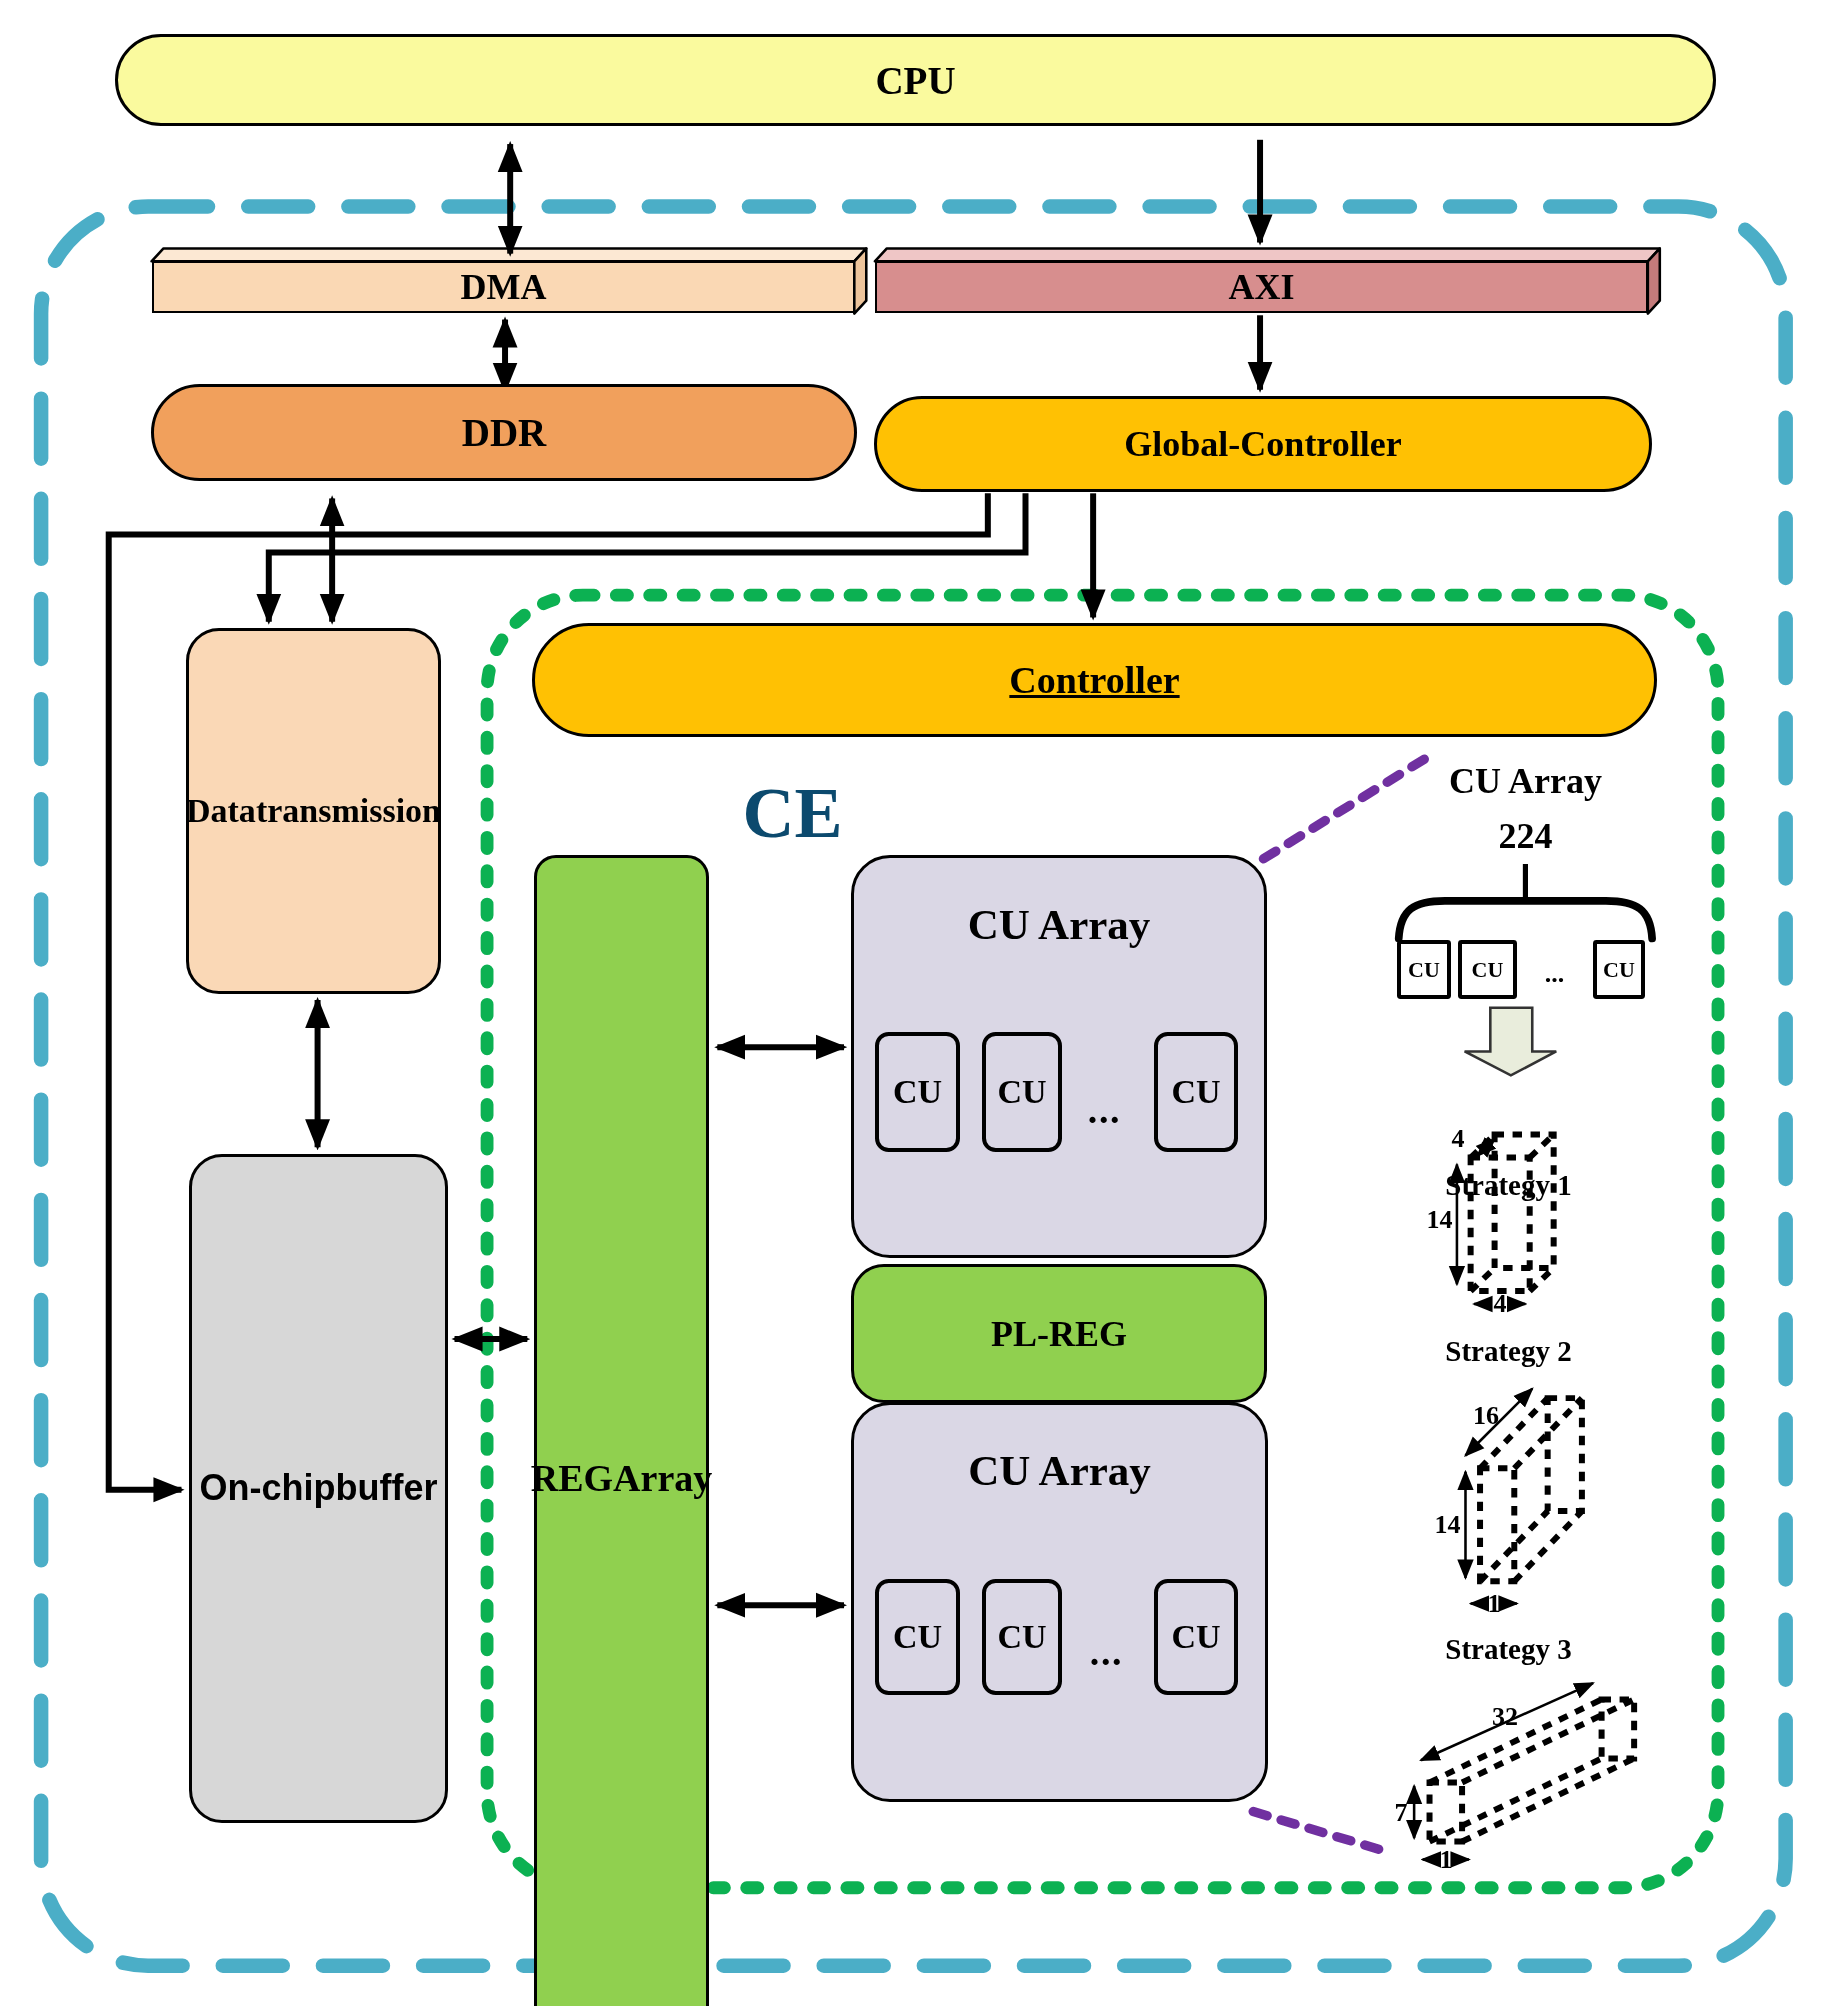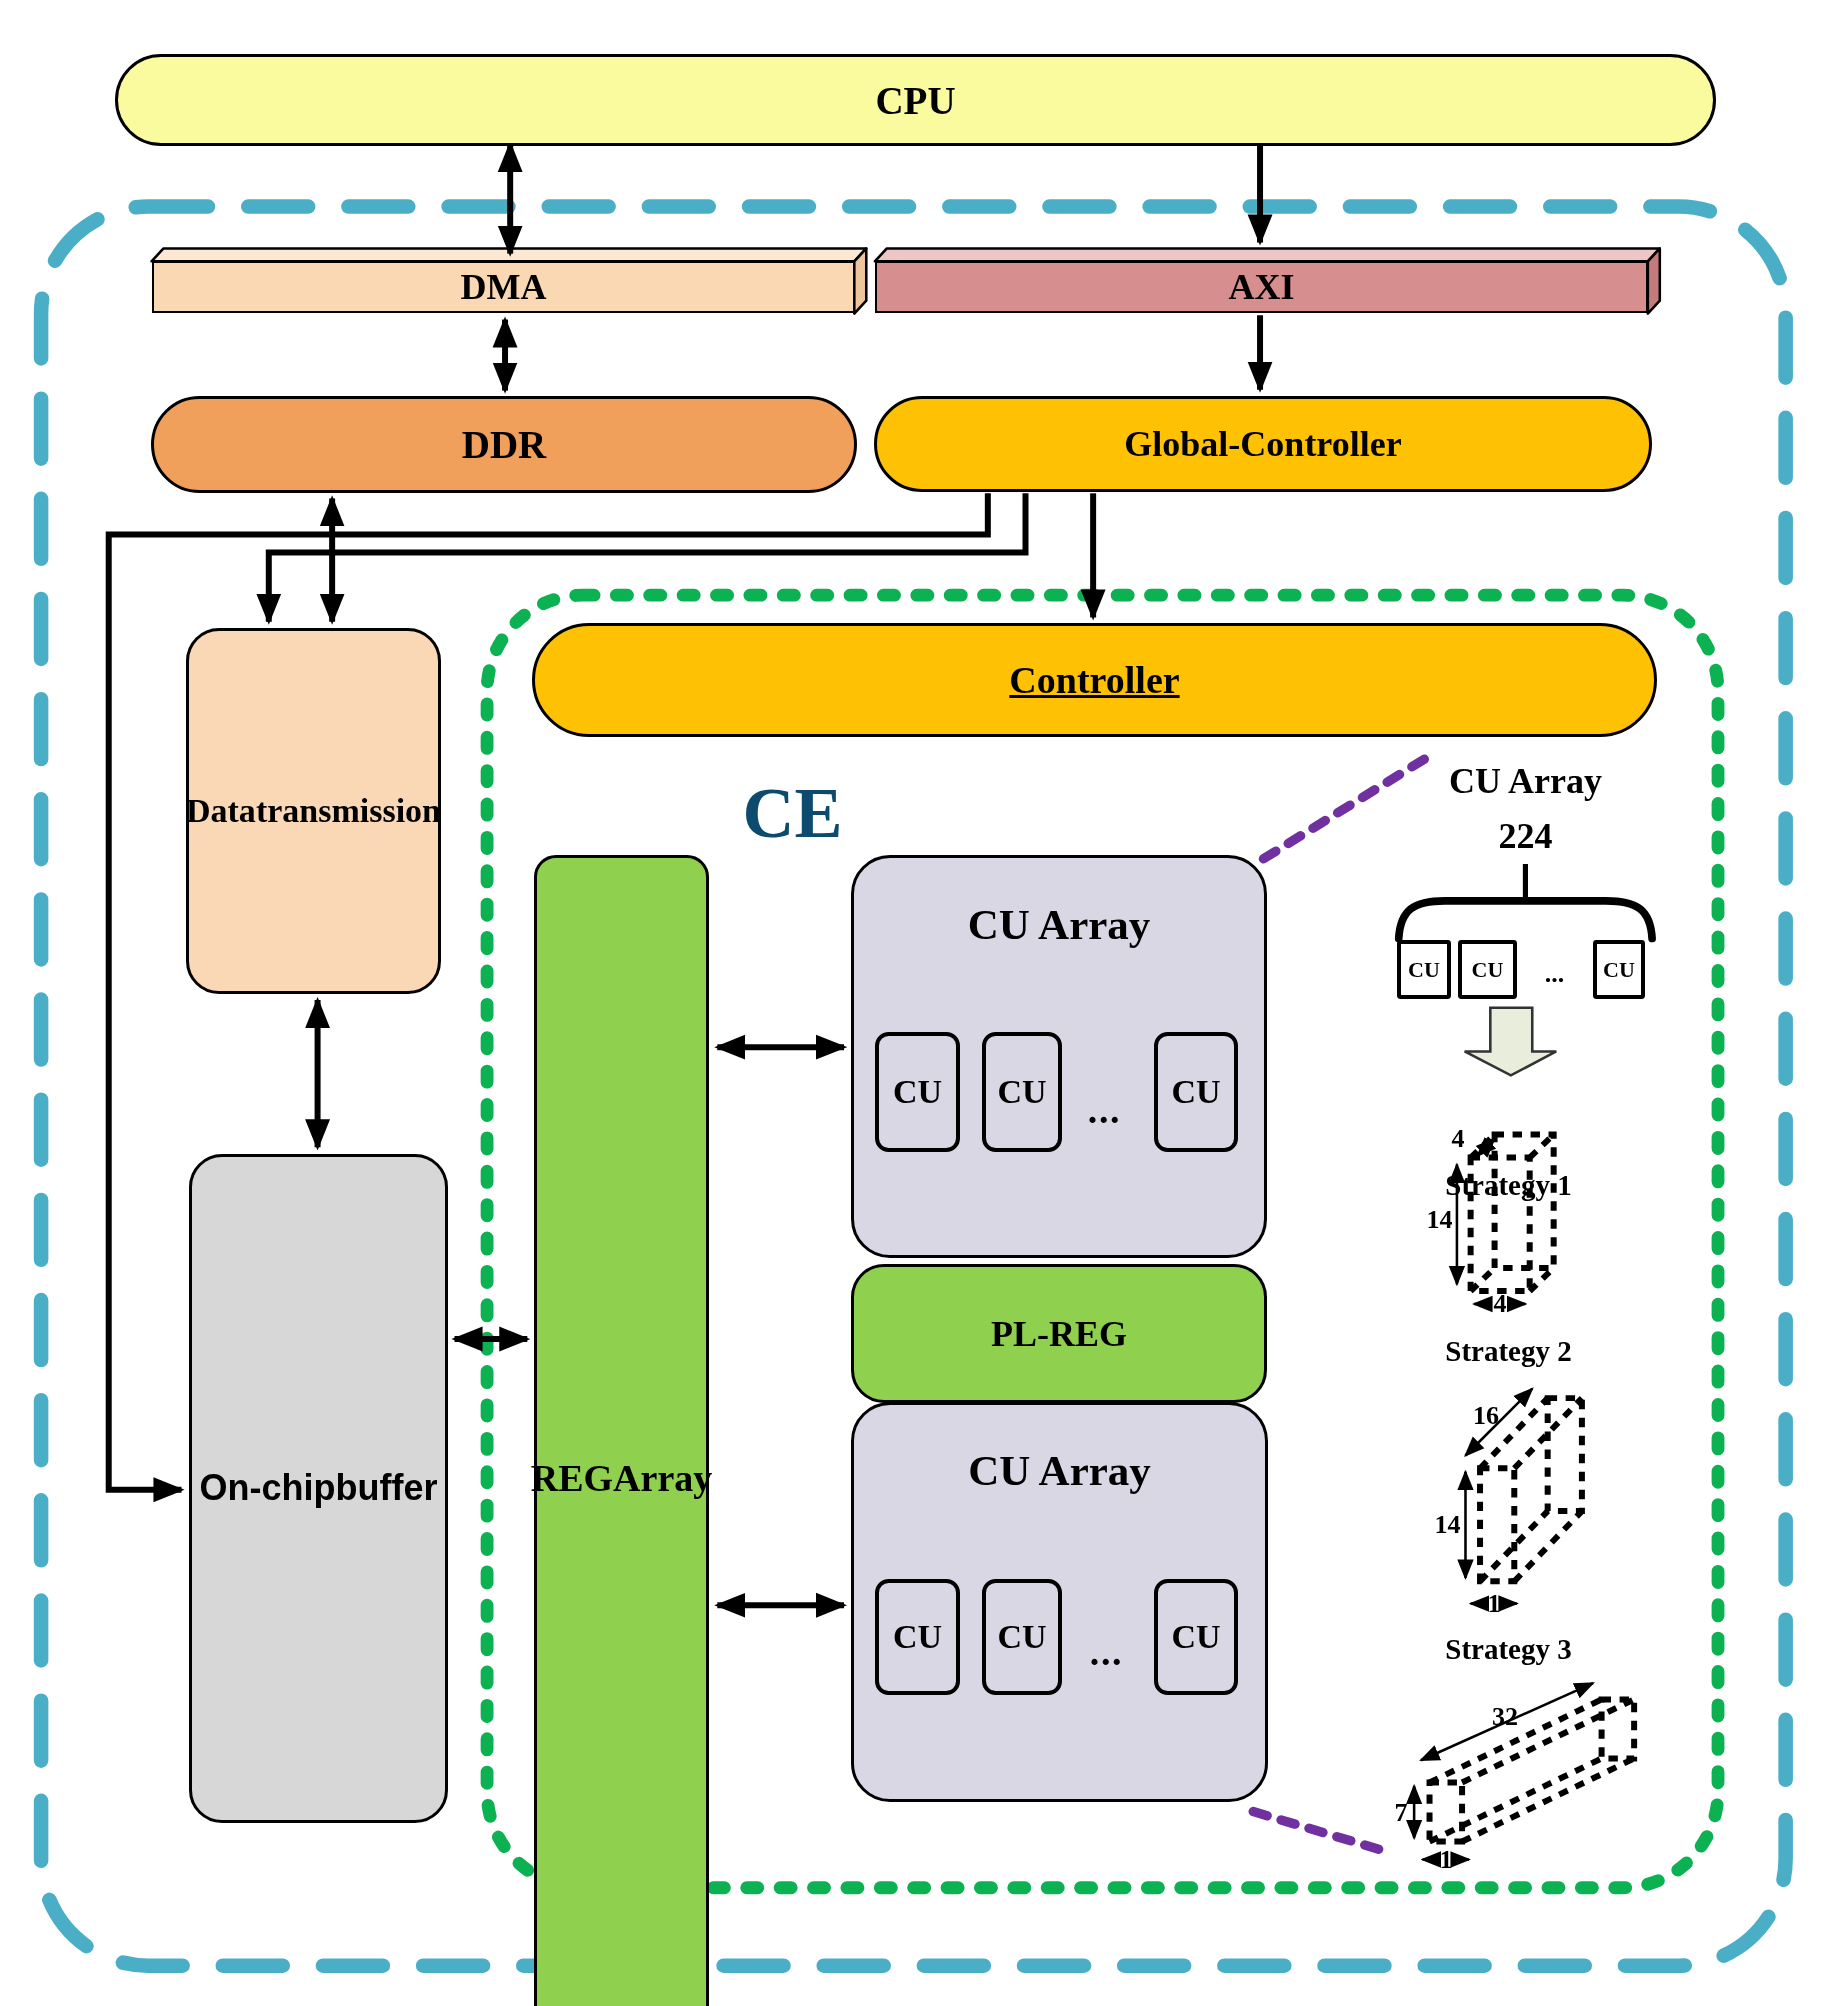--- a/index.html
+++ b/index.html
@@ -5,24 +5,24 @@
   html,body{margin:0;padding:0;background:#ffffff;}
   #stage{
     position:relative;width:1837px;height:2007px;background:#ffffff;overflow:hidden;
     font-family:"Liberation Serif","DejaVu Serif",serif;font-weight:700;color:#000;
   }
   #shape-layer{position:absolute;left:0;top:0;width:1837px;height:2007px;}
   .box{position:absolute;box-sizing:border-box;border:3.4px solid #000;display:flex;align-items:center;justify-content:center;text-align:center;}
   .pill{border-radius:855px;}
   .lbl{position:absolute;display:flex;align-items:center;justify-content:center;text-align:center;white-space:nowrap;}
   .stack{display:flex;flex-direction:row;align-items:center;justify-content:center;line-height:1.45;}
-  .cpu{left:115px;top:54px;width:1601px;height:92px;background:#FAFA9E;font-size:39px;}
+  .cpu{left:115px;top:34px;width:1601px;height:92px;background:#FAFA9E;font-size:39px;}
   .dma-front{left:152px;top:261px;width:703px;height:52px;background:#FAD8B4;border-width:2.6px;font-size:36px;}
   .axi-front{left:875px;top:261px;width:773px;height:52px;background:#D78E8E;border-width:2.6px;font-size:36px;text-align:right;}
-  .ddr{left:151px;top:396px;width:706px;height:97px;background:#F1A05C;font-size:39px;}
+  .ddr{left:151px;top:384px;width:706px;height:97px;background:#F1A05C;font-size:39px;}
   .gc{left:874px;top:396px;width:778px;height:96px;background:#FFC103;font-size:36px;}
   .controller{left:532px;top:623px;width:1125px;height:114px;background:#FFC103;font-size:38px;text-decoration:underline;}
   .datatrans{left:186px;top:628px;width:255px;height:366px;background:#FAD8B6;border-radius:33px;font-size:34px;}
   .onchip{left:189px;top:1154px;width:259px;height:669px;background:#D7D7D7;border-radius:33px;
           font-family:"Liberation Sans","DejaVu Sans",sans-serif;font-weight:900;font-size:36px;}
   .reg{left:534px;top:855px;width:175px;height:1248px;background:#90D04F;border-radius:22px;font-size:38px;}
   .cua1{left:851px;top:855px;width:416px;height:403px;background:#DAD7E5;border-radius:39px;}
   .plreg{left:851px;top:1264px;width:416px;height:139px;background:#90D04F;border-radius:33px;font-size:36px;}
   .cua2{left:851px;top:1402px;width:417px;height:400px;background:#DAD7E5;border-radius:39px;}
   .cua-title{font-size:43px;}

